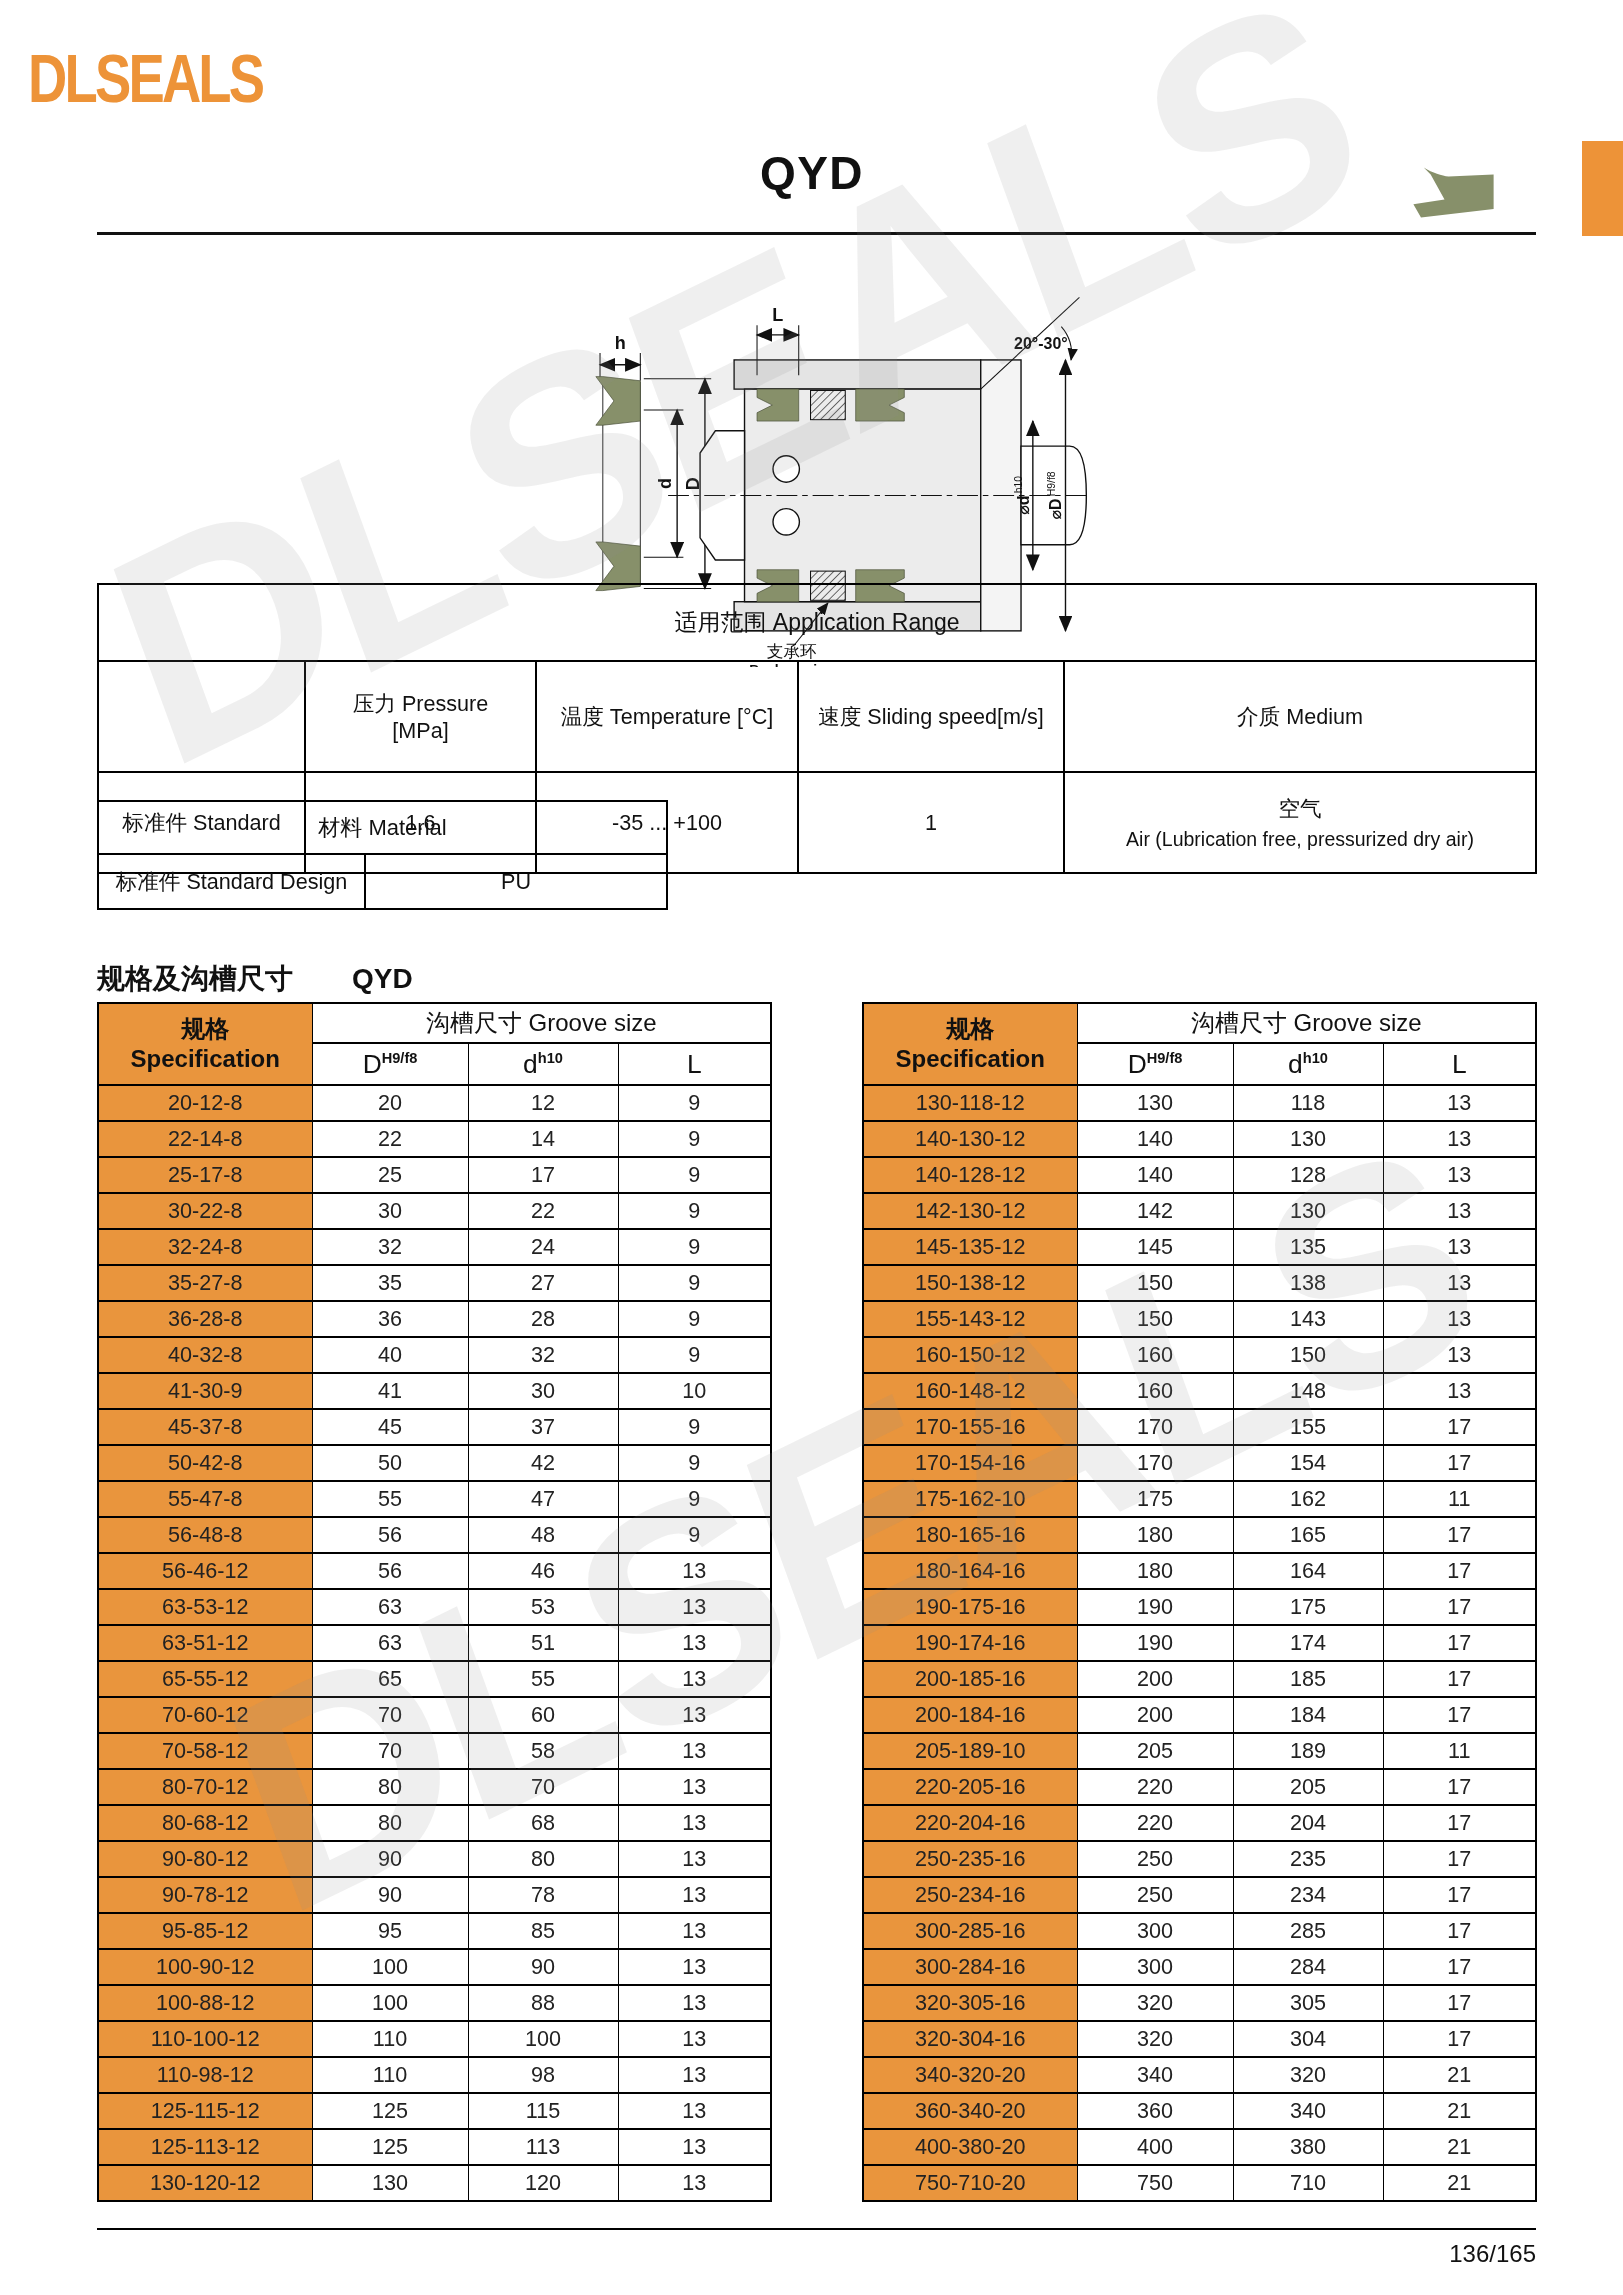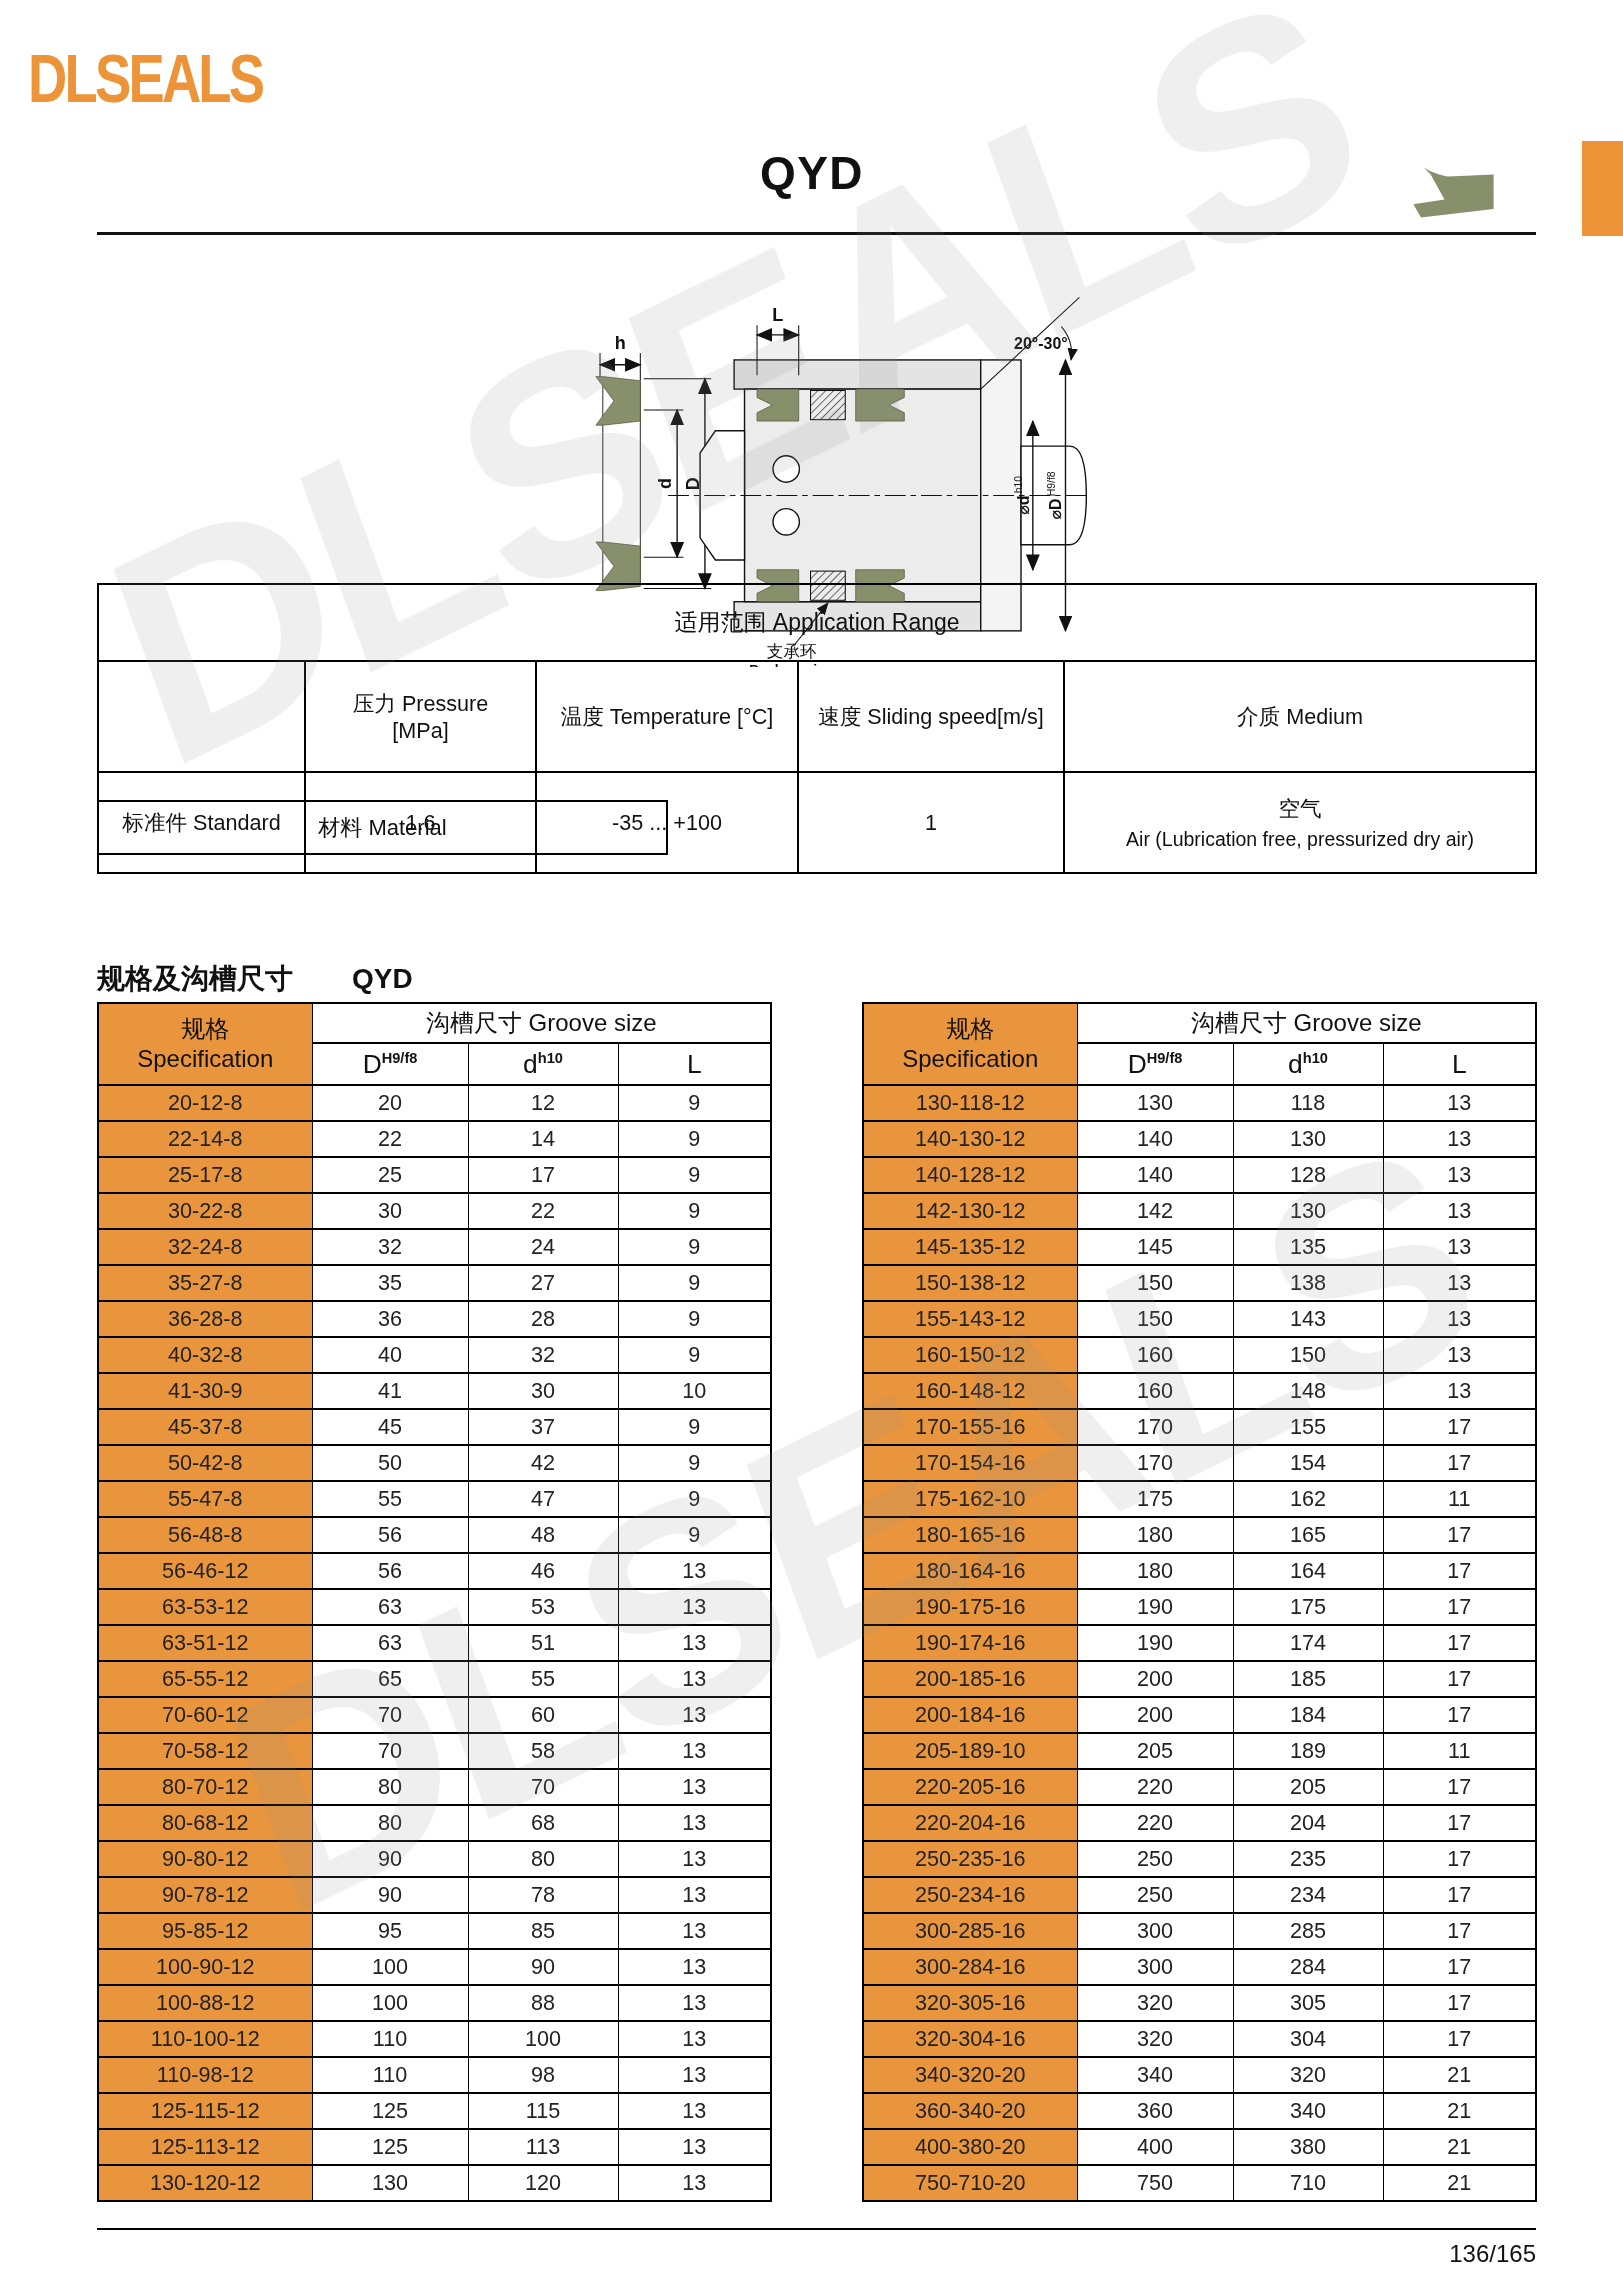--- a/index.html
+++ b/index.html
@@ -45,21 +45,21 @@
   .section-title .code{margin-left:59px;}
 
   
   .spec-table{position:absolute;top:1002px;width:673px;border-collapse:collapse;table-layout:fixed;
               border:2.1px solid #000;}
   .spec-left{left:97px;}
   .spec-right{left:862px;}
   .spec-table th,.spec-table td{border:1.4px solid #000;border-top-width:2.1px;border-bottom-width:2.1px;
               text-align:center;padding:0;vertical-align:middle;font-weight:normal;}
   .spec-h{background:#E9953D;}
-  .spec-h div{font-size:24px;font-weight:normal;line-height:1.25;}
+  .spec-h div{font-size:24px;font-weight:bold;line-height:1.25;}
   .groove-h{height:38px;font-size:24px;font-weight:bold;}
   .dim-h{height:40px;font-size:26.4px;font-weight:bold;margin-left:32px;}
   .dim-h sup{font-size:14.6px;font-weight:bold;}
   .spec-table tbody td{height:34px;font-size:21.6px;line-height:1;color:#222;}
   .spec-table tbody td.spec-cell{background:#E9953D;color:#222;}
 
   
   .footer-line{position:absolute;left:97px;top:2228px;width:1439px;height:2.1px;background:#000;}
   .page-number{position:absolute;left:97px;top:2240px;width:1439px;text-align:right;font-size:24px;}
 </style>
@@ -199,20 +199,24 @@
 
   <table class="mat-table">
     <colgroup>
         <col style="width:267px">
         <col style="width:302px">
       </colgroup>
     <tbody>
         <tr class="mat-title">
       <td colspan="2">材料 Material</td>
     </tr>
+    <tr>
+      <td>标准件 Standard Design</td>
+      <td>PU</td>
+    </tr>
   </tbody>
     </table>
 
   <div class="section-title">
     <span>规格及沟槽尺寸</span><span class="code">QYD</span>
   </div>
 
   <table class="spec-table spec-left">
     <colgroup>
         <col style="width:214px">

